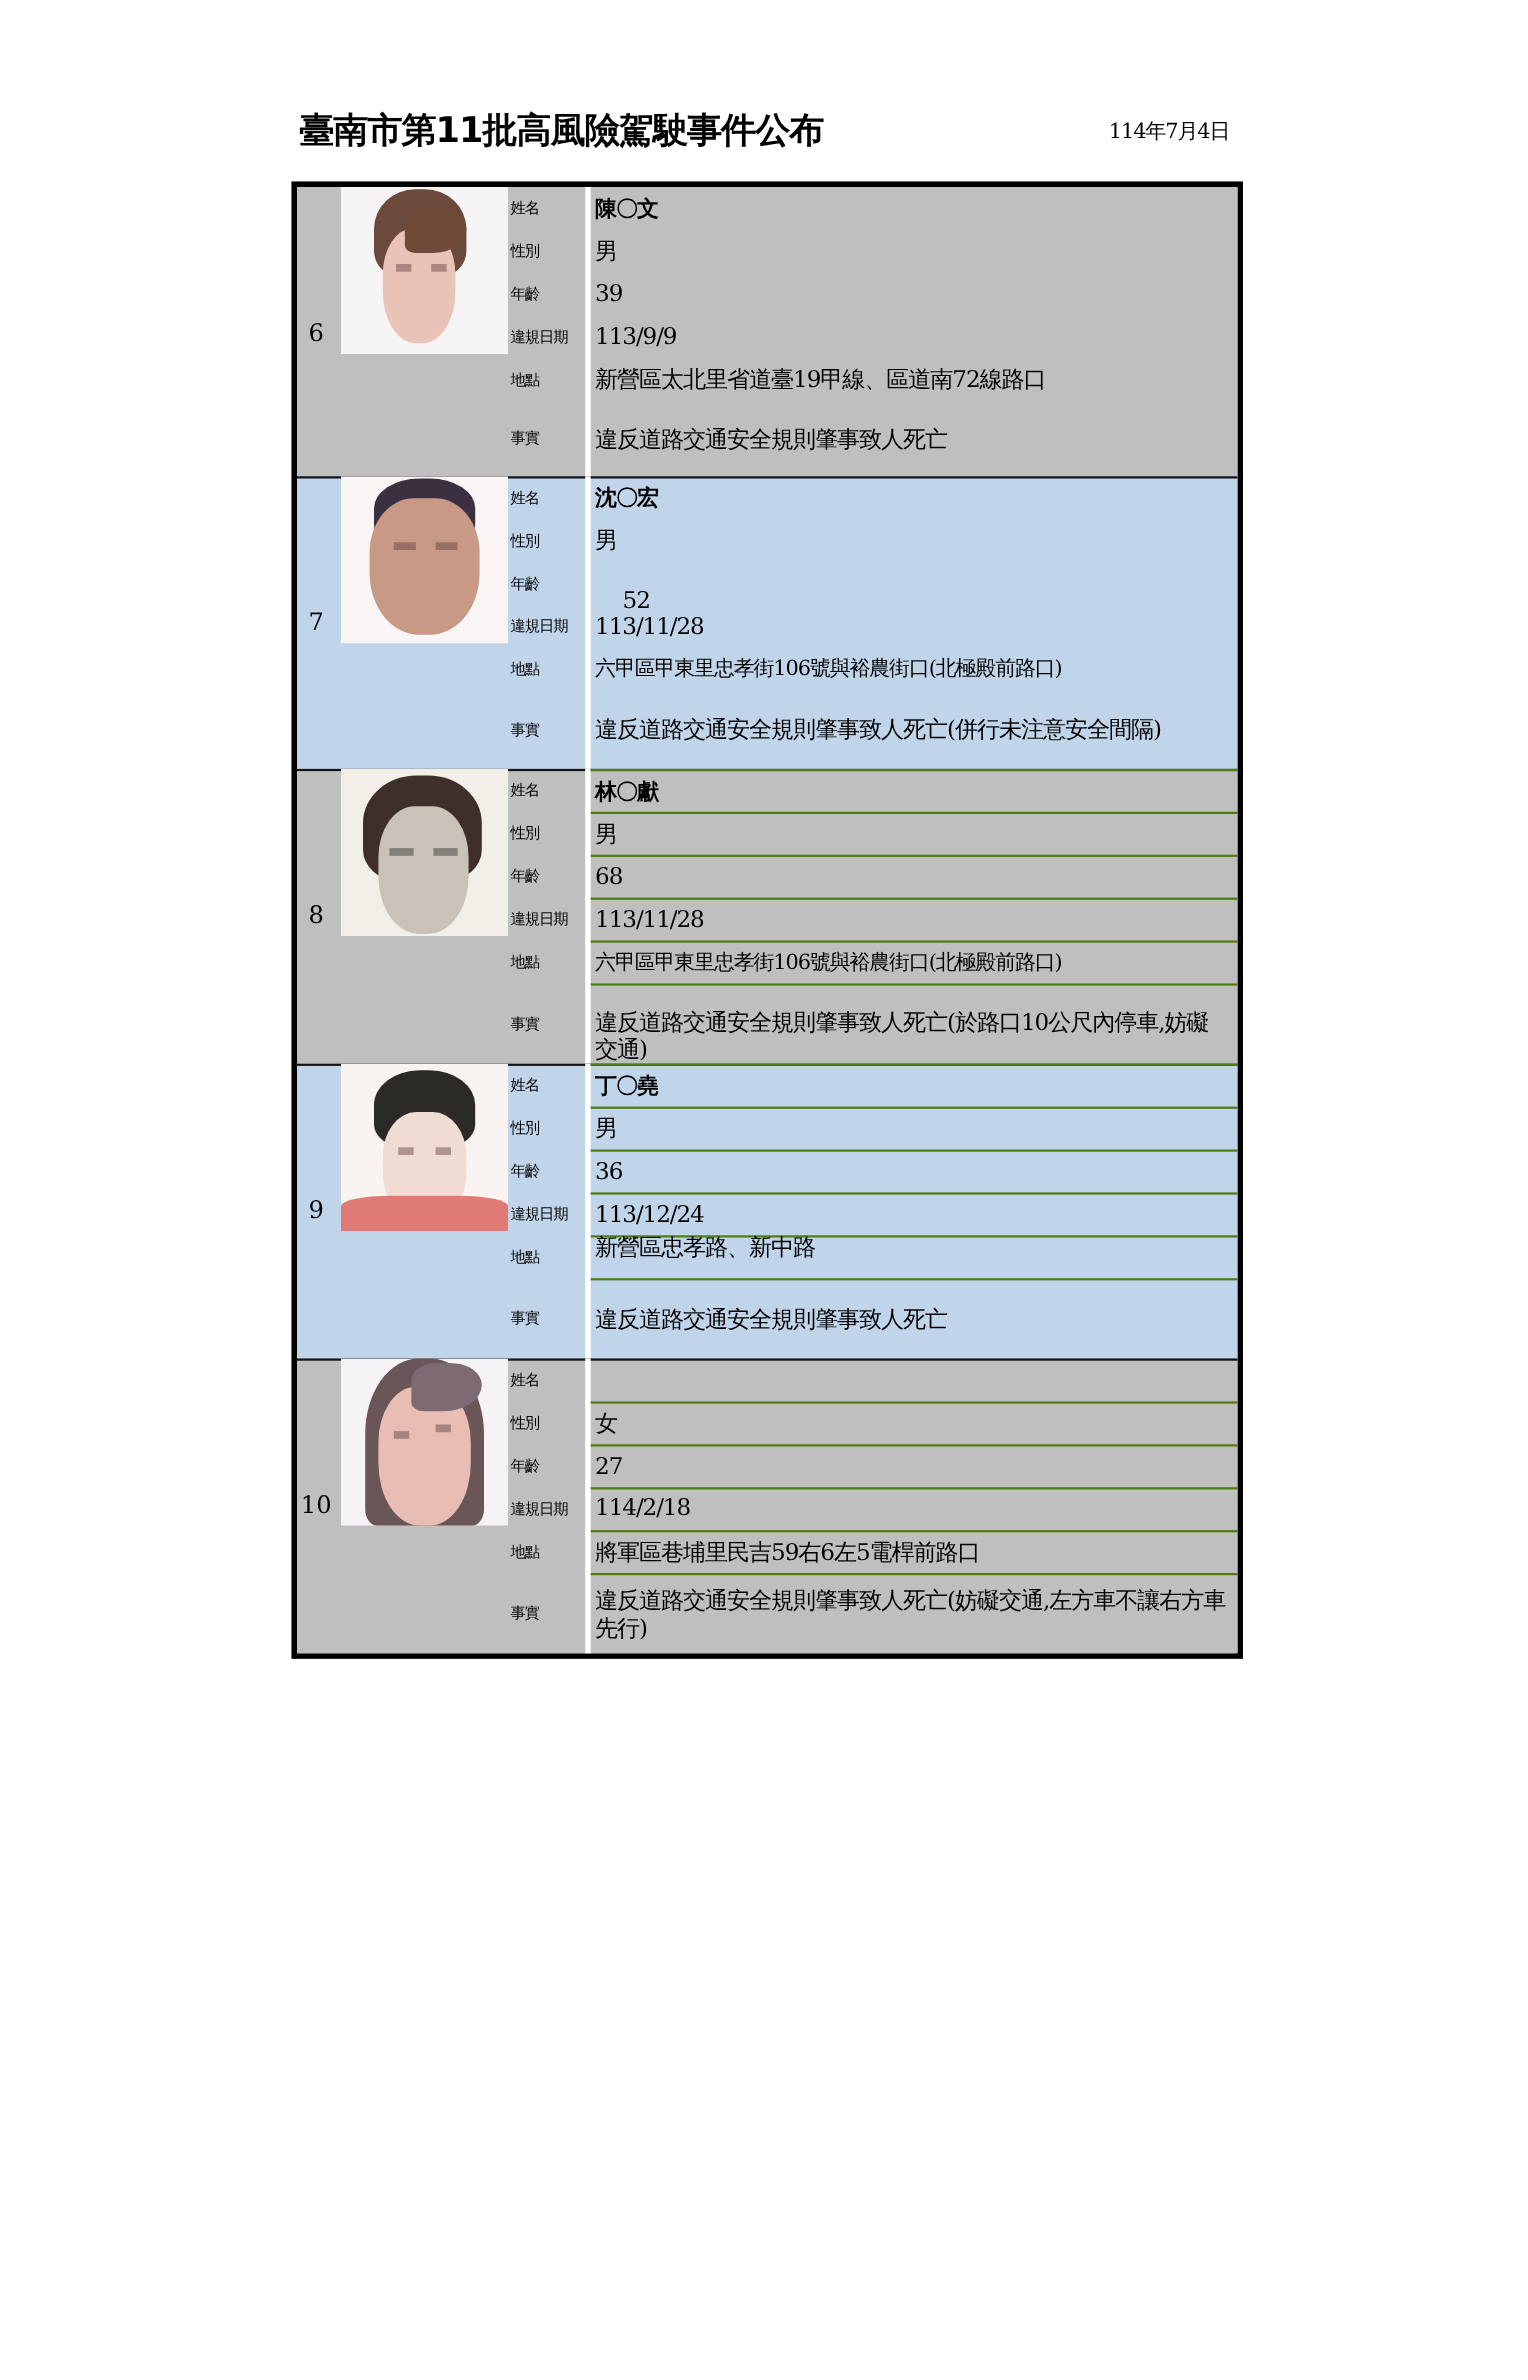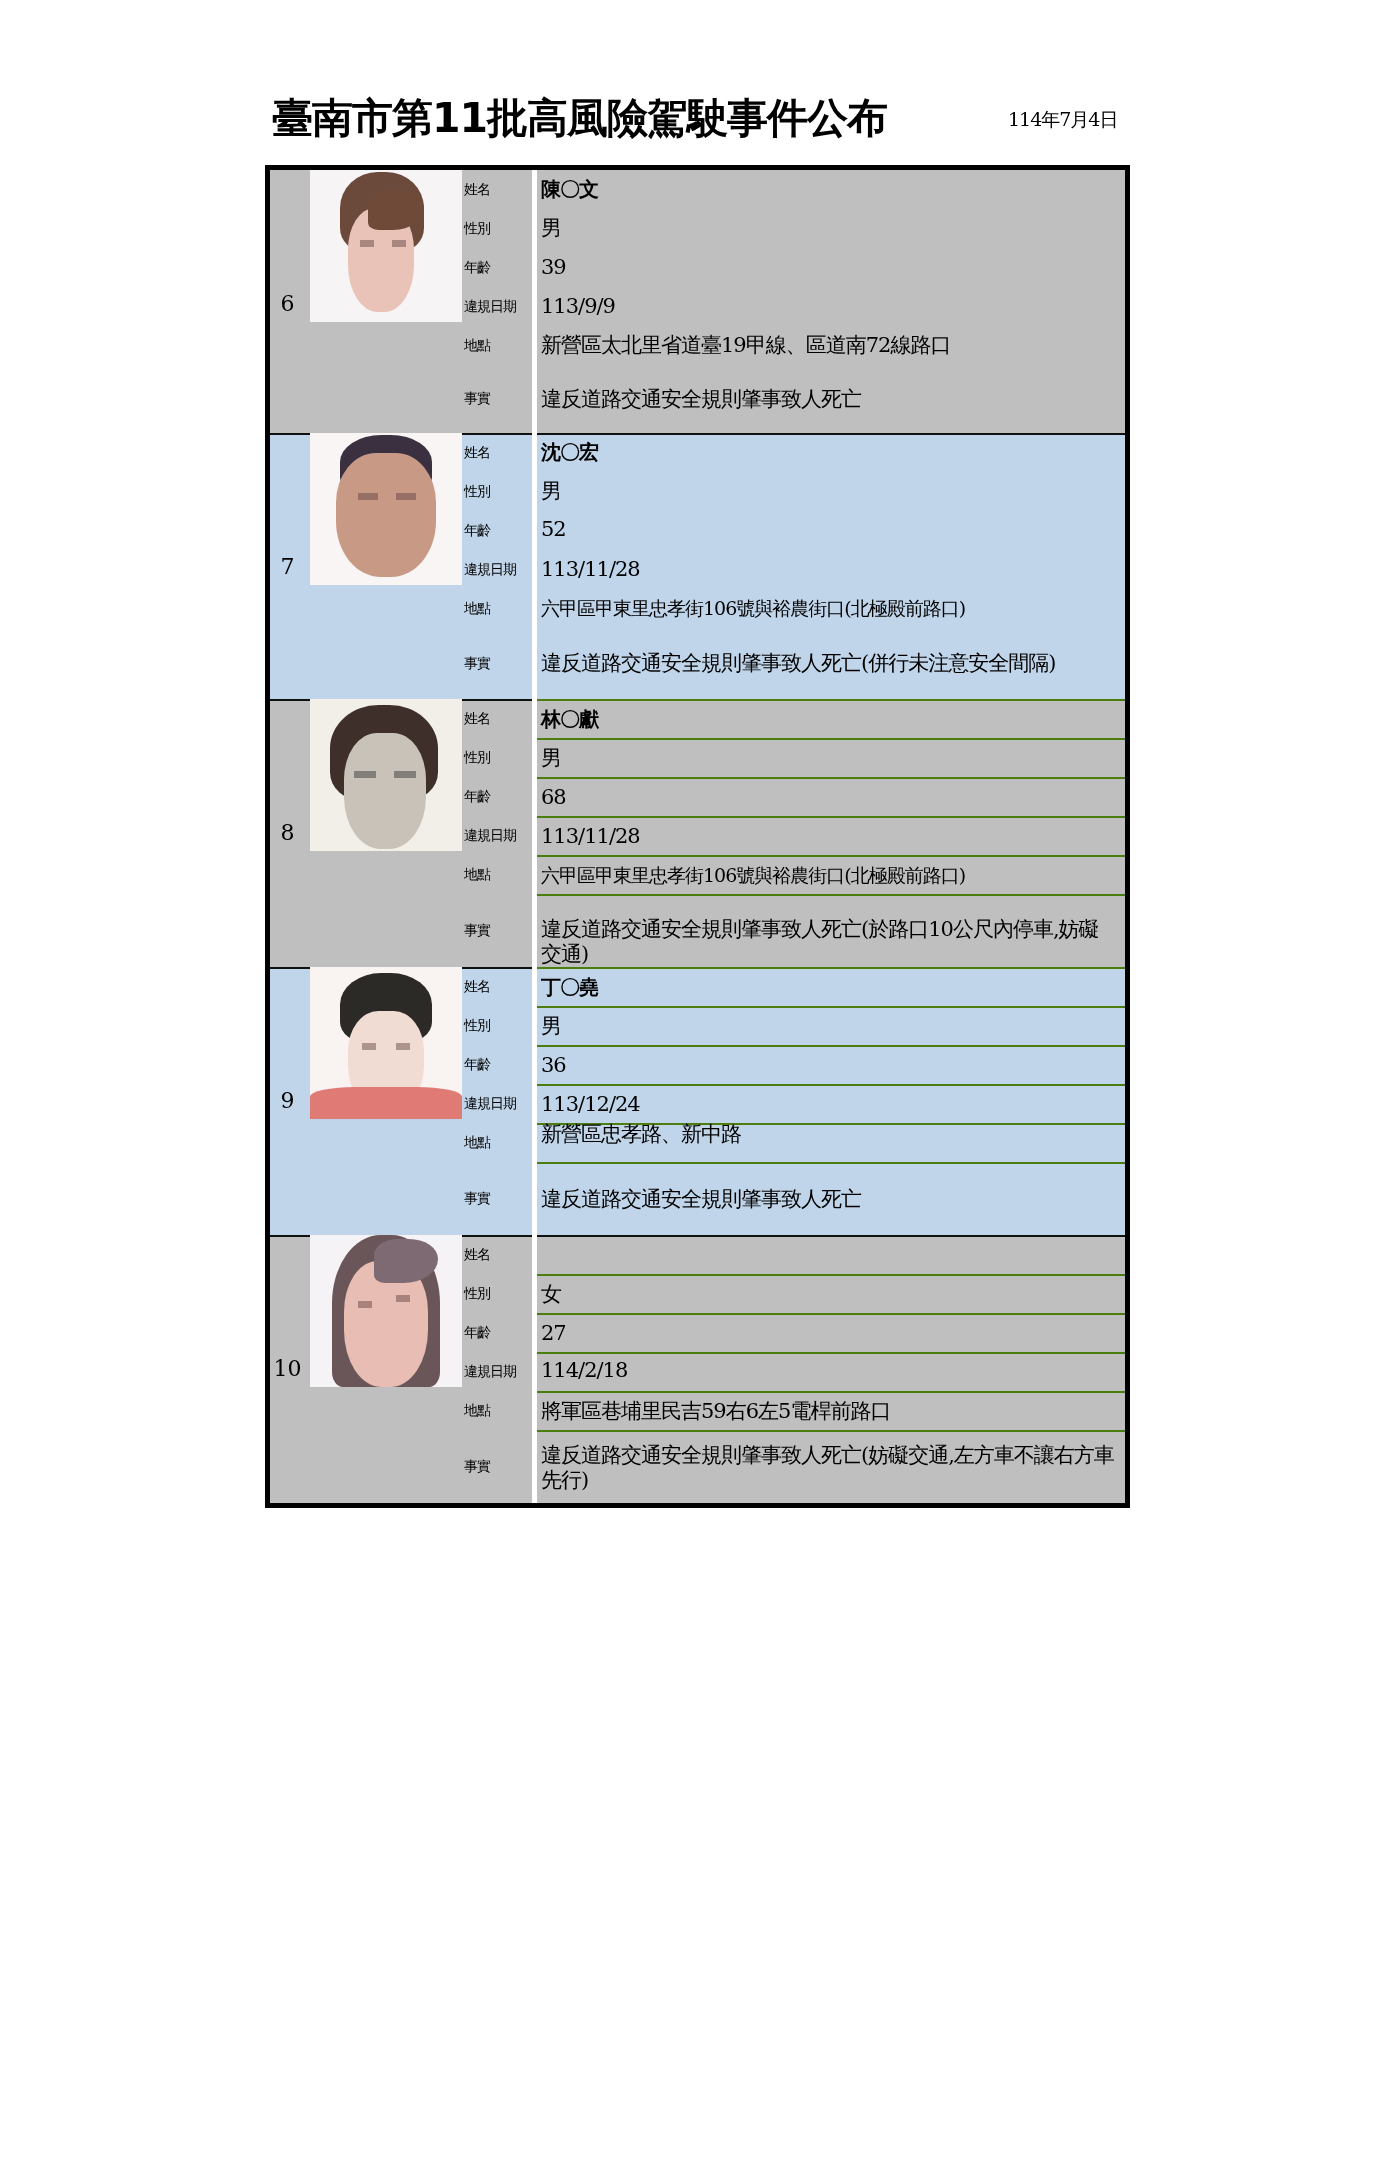--- a/index.html
+++ b/index.html
@@ -1,19 +1,19 @@
 <!DOCTYPE html>
 <html><head>
 <meta charset="utf-8">
 <style>
   html, body { margin:0; padding:0; background:#ffffff; }
   body { width:1389px; height:2164px; position:relative; overflow:hidden;
          font-family:"DejaVu Serif","Liberation Serif",serif; color:#000; }
   .title { position:absolute; left:272px; top:92px; font-family:"DejaVu Sans","Liberation Sans",sans-serif;
-           font-weight:bold; font-size:41px; letter-spacing:-1px; line-height:52px; white-space:nowrap; }
+           font-weight:bold; font-size:32px; letter-spacing:-1px; line-height:52px; white-space:nowrap; }
   .date { position:absolute; left:1008px; top:106px; font-size:19px; line-height:26px; letter-spacing:-1px; white-space:nowrap; }
   .table { position:absolute; left:265px; top:165px; width:855px; height:1333px;
            border:5px solid #000; background:#bfbfbf; }
   .row { position:absolute; left:0; width:855px; }
   .row.gray { background:#bfbfbf; }
   .row.blue { background:#c0d5ea; }
   .num { position:absolute; left:0; width:35px; top:120px; text-align:center; font-size:22px; line-height:28px; }
   .photo { position:absolute; left:40px; top:0; width:152px; height:152px; overflow:hidden; }
   .labels { position:absolute; left:192px; width:70px; top:0; bottom:0; }
   .divider { position:absolute; left:262px; width:5px; top:0; bottom:0; background:#ffffff; }
@@ -100,21 +100,21 @@
       <div class="cell lab" style="top:195px;height:71px;">事實</div>
     </div>
     <div class="divider"></div>
     <div class="values">
       <div class="cell" style="top:0;height:39px;">
           <span class="val name">沈〇宏</span>
         </div>
       <div class="cell" style="top:39px;height:39px;">
           <span class="val">男</span>
         </div>
-      <div class="cell" style="top:77px;height:39px;">
+      <div class="cell" style="top:94px;height:39px;padding-left:25px;">
           <span class="val">52</span>
         </div>
       <div class="cell" style="top:117px;height:39px;">
           <span class="val">113/11/28</span>
         </div>
       <div class="cell" style="top:156px;height:39px;">
           <span class="val" style="font-size:19px;">六甲區甲東里忠孝街106號與裕農街口(北極殿前路口)</span>
         </div>
       <div class="cell" style="top:195px;height:71px;">
           <span class="val">違反道路交通安全規則肇事致人死亡(併行未注意安全間隔)</span>

